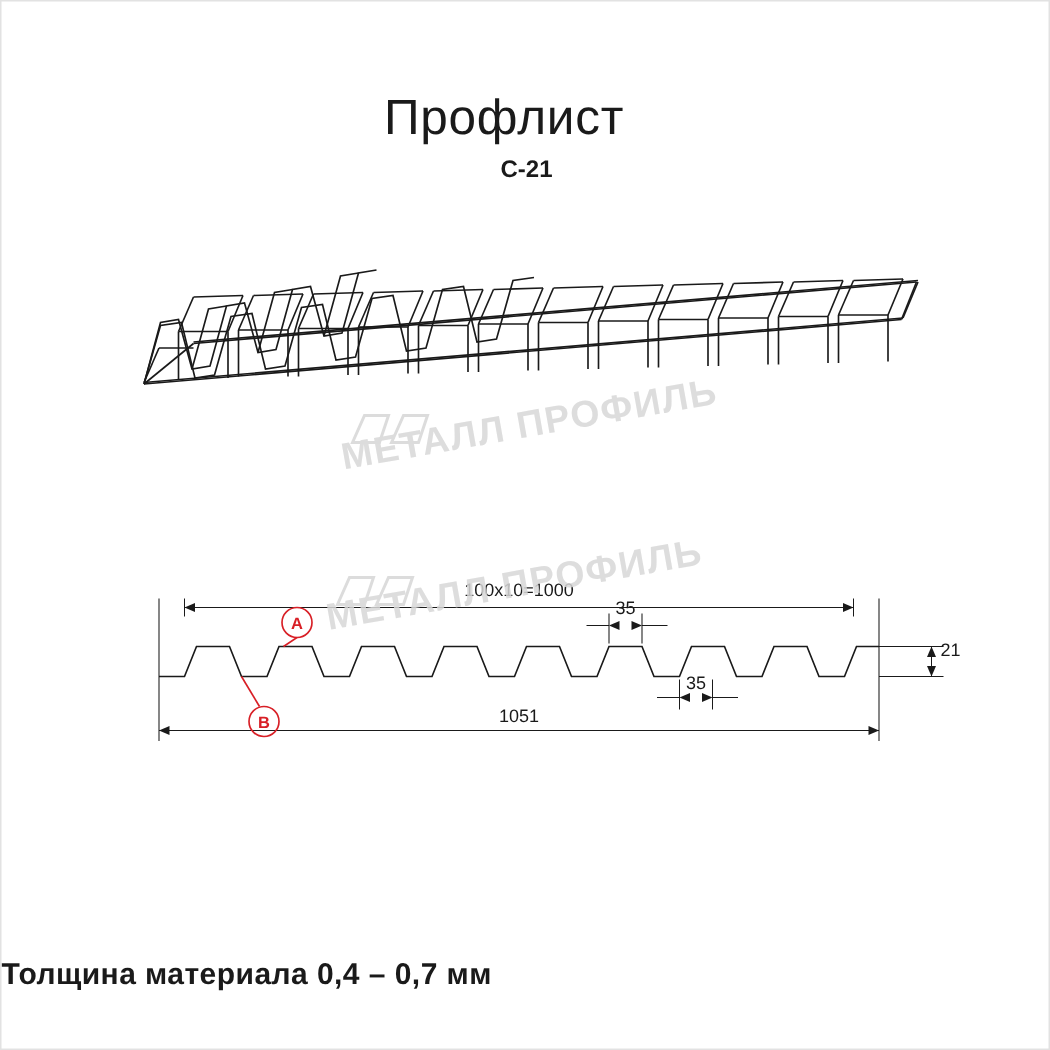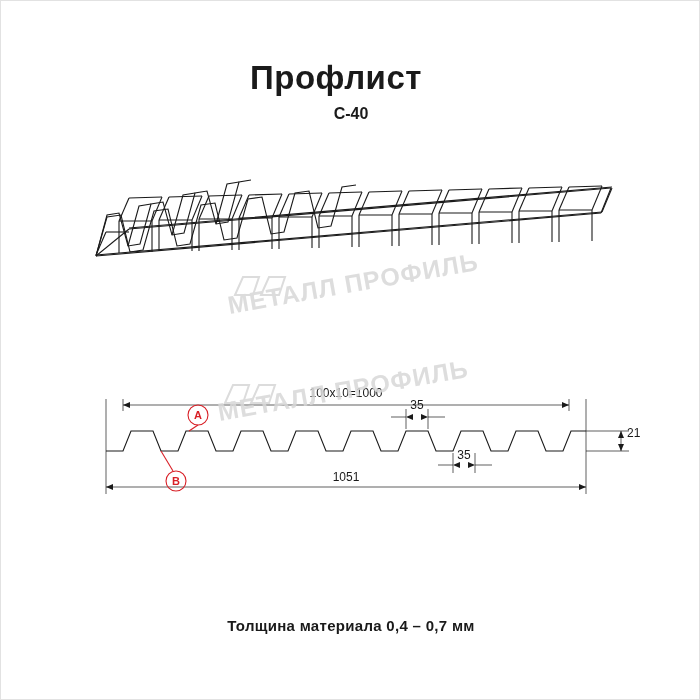--- a/index.html
+++ b/index.html
@@ -21,21 +21,21 @@
     border: 1px solid #e2e2e2;
     box-sizing: border-box;
   }
   .title {
     position: absolute;
     top: 58px;
     left: 0;
     width: 670px;
     text-align: center;
     font-size: 33px;
-    font-weight: bold;
+    font-weight: normal;
     letter-spacing: 0.5px;
   }
   .subtitle {
     position: absolute;
     top: 104px;
     left: 0;
     width: 700px;
     text-align: center;
     font-size: 16px;
     font-weight: bold;
@@ -73,42 +73,42 @@
     top: 375px;
     left: 215px;
     transform: rotate(-10deg);
   }
   .wm-logo {
     position: absolute;
     pointer-events: none;
   }
   .footer {
     position: absolute;
-    top: 616px;
+    top: 638px;
     left: 0;
     width: 700px;
-    text-align: center;
-    font-size: 15px;
+    text-align: left;
+    font-size: 20px;
     font-weight: bold;
     letter-spacing: 0.3px;
   }
   svg { display: block; overflow: visible; }
   .ln { fill: none; stroke: #1a1a1a; stroke-width: 1.1; }
   .ln-thin { fill: none; stroke: #1a1a1a; stroke-width: 0.7; }
   .red { fill: none; stroke: #d81f26; stroke-width: 1.1; }
   .red-txt { fill: #d81f26; font-size: 11px; font-weight: bold; font-family: "Liberation Sans", sans-serif; }
   .dim-txt { fill: #1a1a1a; font-size: 12px; font-family: "Liberation Sans", sans-serif; }
 </style>
 </head>
 <body>
 
 <div class="page">
 
   <div class="title">Профлист</div>
-  <div class="subtitle">C-40</div>
+  <div class="subtitle">C-21</div>
 
   <div class="iso-wrap">
     <svg width="560" height="150" viewBox="0 0 560 150">
 
       <g class="ln">
 
         <path d="M 25 105 L 530 62"></path>
 
         <path d="M 58 78 L 540 37"></path>
 

